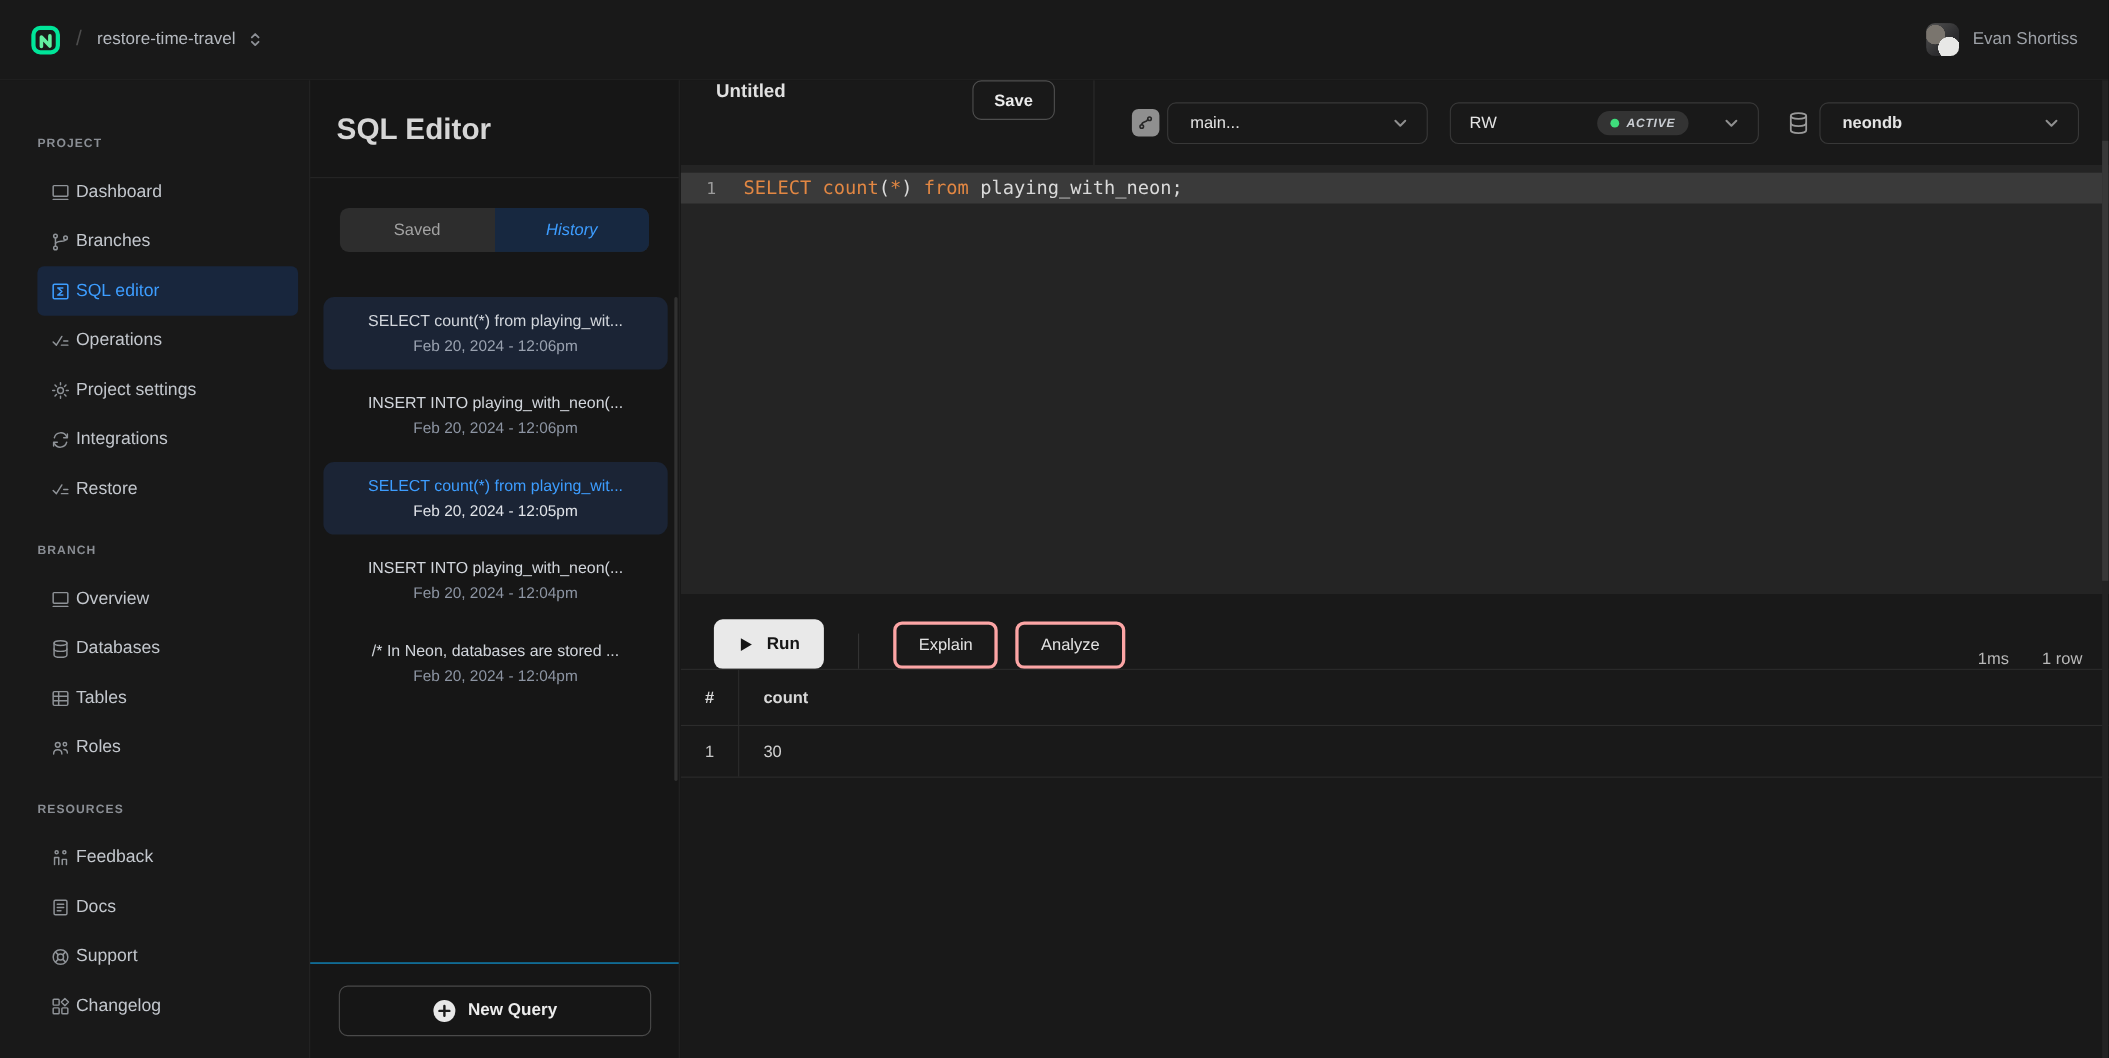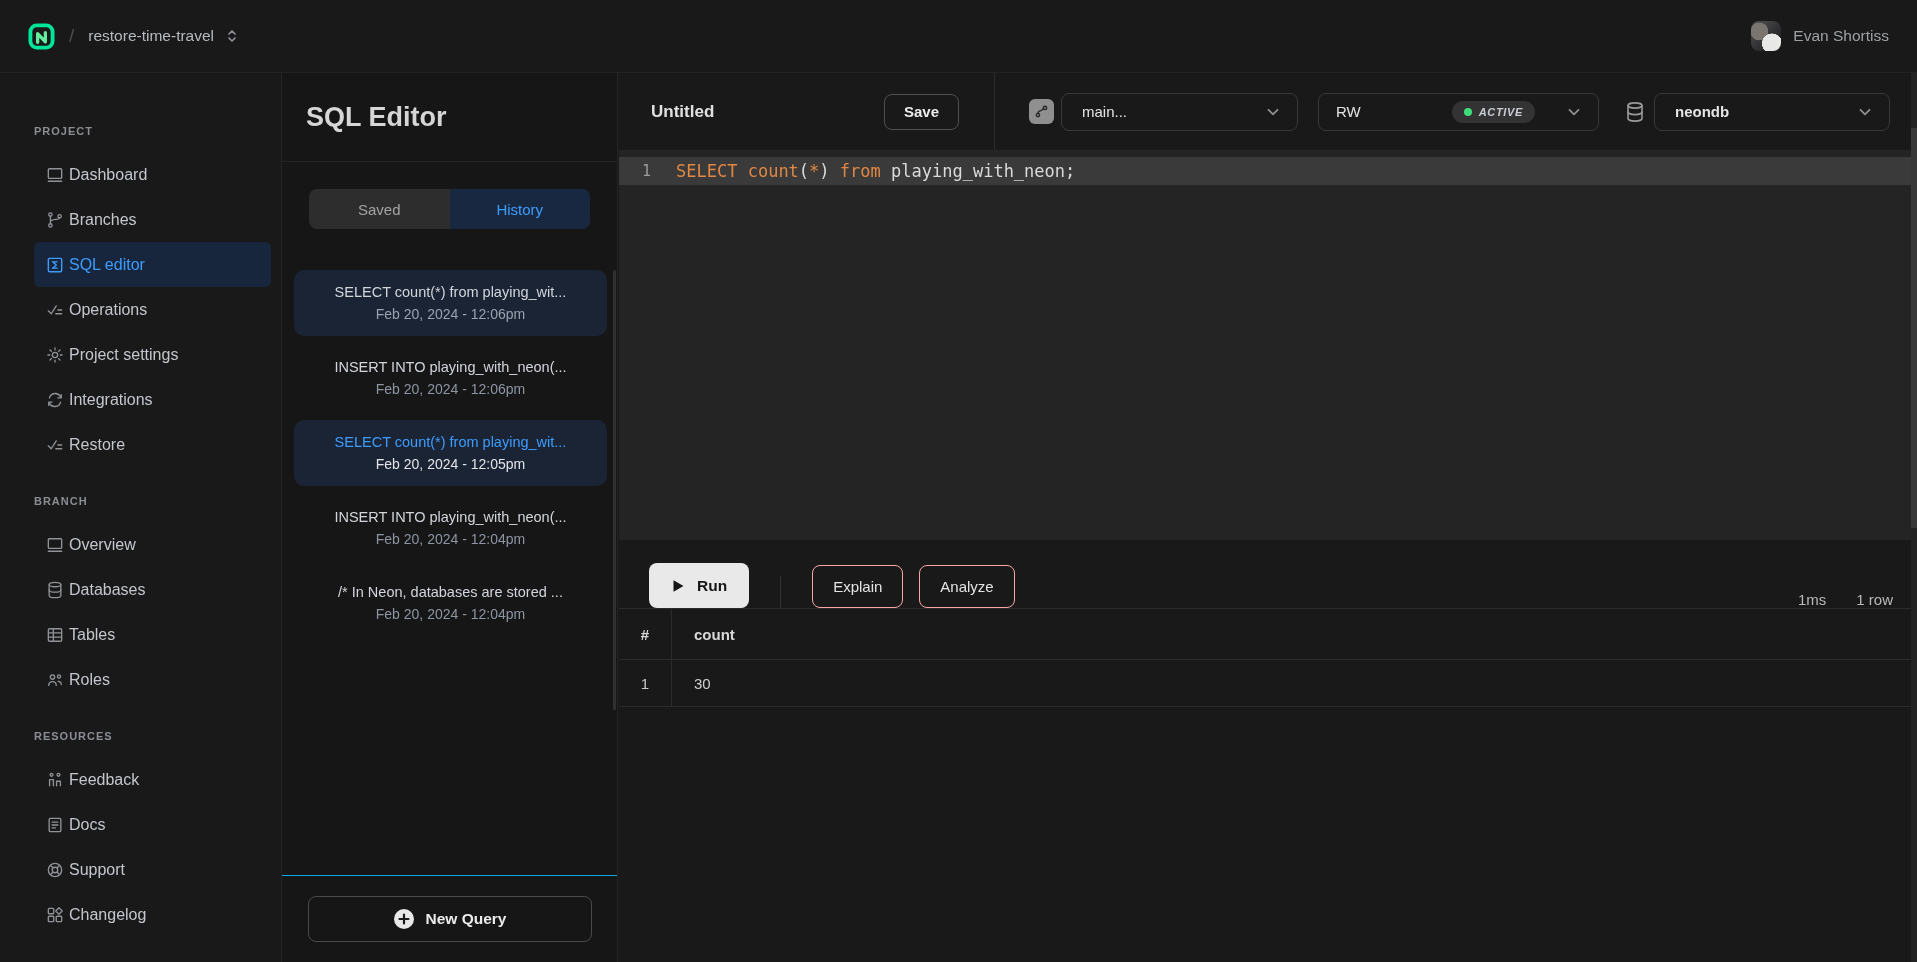--- a/index.html
+++ b/index.html
@@ -47,21 +47,21 @@
     background:#161616; border-left:1px solid #242424; border-right:1px solid #242424;
     display:flex; flex-direction:column; }
   .panel-header { height:89px; flex:0 0 auto; display:flex; align-items:center;
     padding-left:24px; border-bottom:1px solid #262626; }
   .panel-title { font-size:27px; font-weight:700; color:#d6d6d6; }
   .tabs { margin:27px auto 0; width:281px; height:40px; display:flex;
     border-radius:8px; overflow:hidden; background:#2d2d2d; flex:0 0 auto; }
   .tab { flex:1; display:flex; align-items:center; justify-content:center;
     font-size:15px; color:#a3a3a3; cursor:pointer; border:none; background:transparent;
     font-family:inherit; }
-  .tab.active { background:#172840; color:#3d9dff; }
+  .tab.active { background:#172840; color:#3d9dff;font-style:italic; }
   .h-list { flex:1 1 auto; margin-top:41px; padding:0 12px; overflow:hidden; position:relative; }
   .h-item { width:313px; border-radius:10px; padding:11px 12px; margin-bottom:9px;
     cursor:pointer;text-align:center; }
   .h-item .q { font-size:14.5px; color:#d2d6dc; line-height:22px; white-space:nowrap; overflow:hidden; }
   .h-item .t { font-size:14px; color:#8d95a3; line-height:22px; }
   .h-item.hl { background:#1b2435; }
   .h-item.hl .t { color:#9aa2b0; }
   .h-item.sel .q { color:#3d9dff; }
   .h-item.sel .t { color:#e1e4e9; }
   .panel-footer { flex:0 0 auto; height:87px; border-top:1px solid #0ea5e9;
@@ -70,21 +70,21 @@
     background:transparent; color:#ececec; font-size:15.5px; font-weight:600;
     display:flex; align-items:center; justify-content:center; gap:11px; cursor:pointer;
     font-family:inherit; }
   .plus-circle { width:22px; height:22px; display:block; }
   .panel-scroll { position:absolute; right:1px; top:197px; width:3px; height:440px;
     background:#313131; border-radius:2px; }
 
   
   .main { position:absolute; top:73px; left:619px; right:0; bottom:0; background:#191919; }
   .main-toolbar { height:77px; display:flex; align-items:stretch; }
-  .mt-left { width:375px; display:flex; align-items:center; padding:0 35px 0 32px; }
+  .mt-left { width:375px; display:flex; padding:0 35px 0 32px; }
   .query-title { font-size:17px; font-weight:700; color:#e0e0e0; }
   .save-btn { margin-left:auto; height:36px; padding:0 19px; border:1px solid #4f4f4f;
     border-radius:8px; background:transparent; color:#ececec; font-size:15px;
     font-weight:600; cursor:pointer; font-family:inherit; }
   .mt-div { width:1px; background:#2c2c2c; }
   .mt-right { flex:1; display:flex; align-items:center; padding-left:34px; }
   .branch-badge { width:25px; height:25px; border-radius:6px; background:#8f8f8f;
     display:flex; align-items:center; justify-content:center; margin-right:7px; }
   .branch-badge svg { width:17px; height:17px; color:#262626; }
   .select { height:38px; border:1px solid #383838; border-radius:8px;
@@ -118,21 +118,21 @@
 
   
   .actions { position:absolute; top:467px; left:0; right:0; height:68px;
     display:flex; align-items:flex-end; padding:0 24px 0 30px; }
   .run-btn { height:45px; padding:0 22px; background:#e9e9e9; border:none;
     border-radius:8px; color:#161616; font-size:15.5px; font-weight:600;
     display:flex; align-items:center; gap:12px; cursor:pointer; font-family:inherit; }
   .play { width:14px; height:14px; display:block; }
   .act-div { width:1px; height:32px; background:#333; margin:0 31px; }
   .ghost-btn { height:43px; padding:0 20px; background:transparent;
-    border:1px solid #fca5a5; border-radius:8px; color:#e3e3e3; font-size:15px;
+    border:3px solid #fca5a5; border-radius:8px; color:#e3e3e3; font-size:15px;
     cursor:pointer; font-family:inherit; }
   .ghost-btn + .ghost-btn { margin-left:16px; }
   .stat { color:#b9b9b9; font-size:15px; }
   .stat.ms { margin-left:auto; }
   .stat.rows { margin-left:30px; }
 
   
   .results { position:absolute; top:535px; left:0; right:0; }
   .t-row { display:flex; border-bottom:1px solid #2c2c2c; }
   .t-row.head { border-top:1px solid #2c2c2c; height:52px; }

